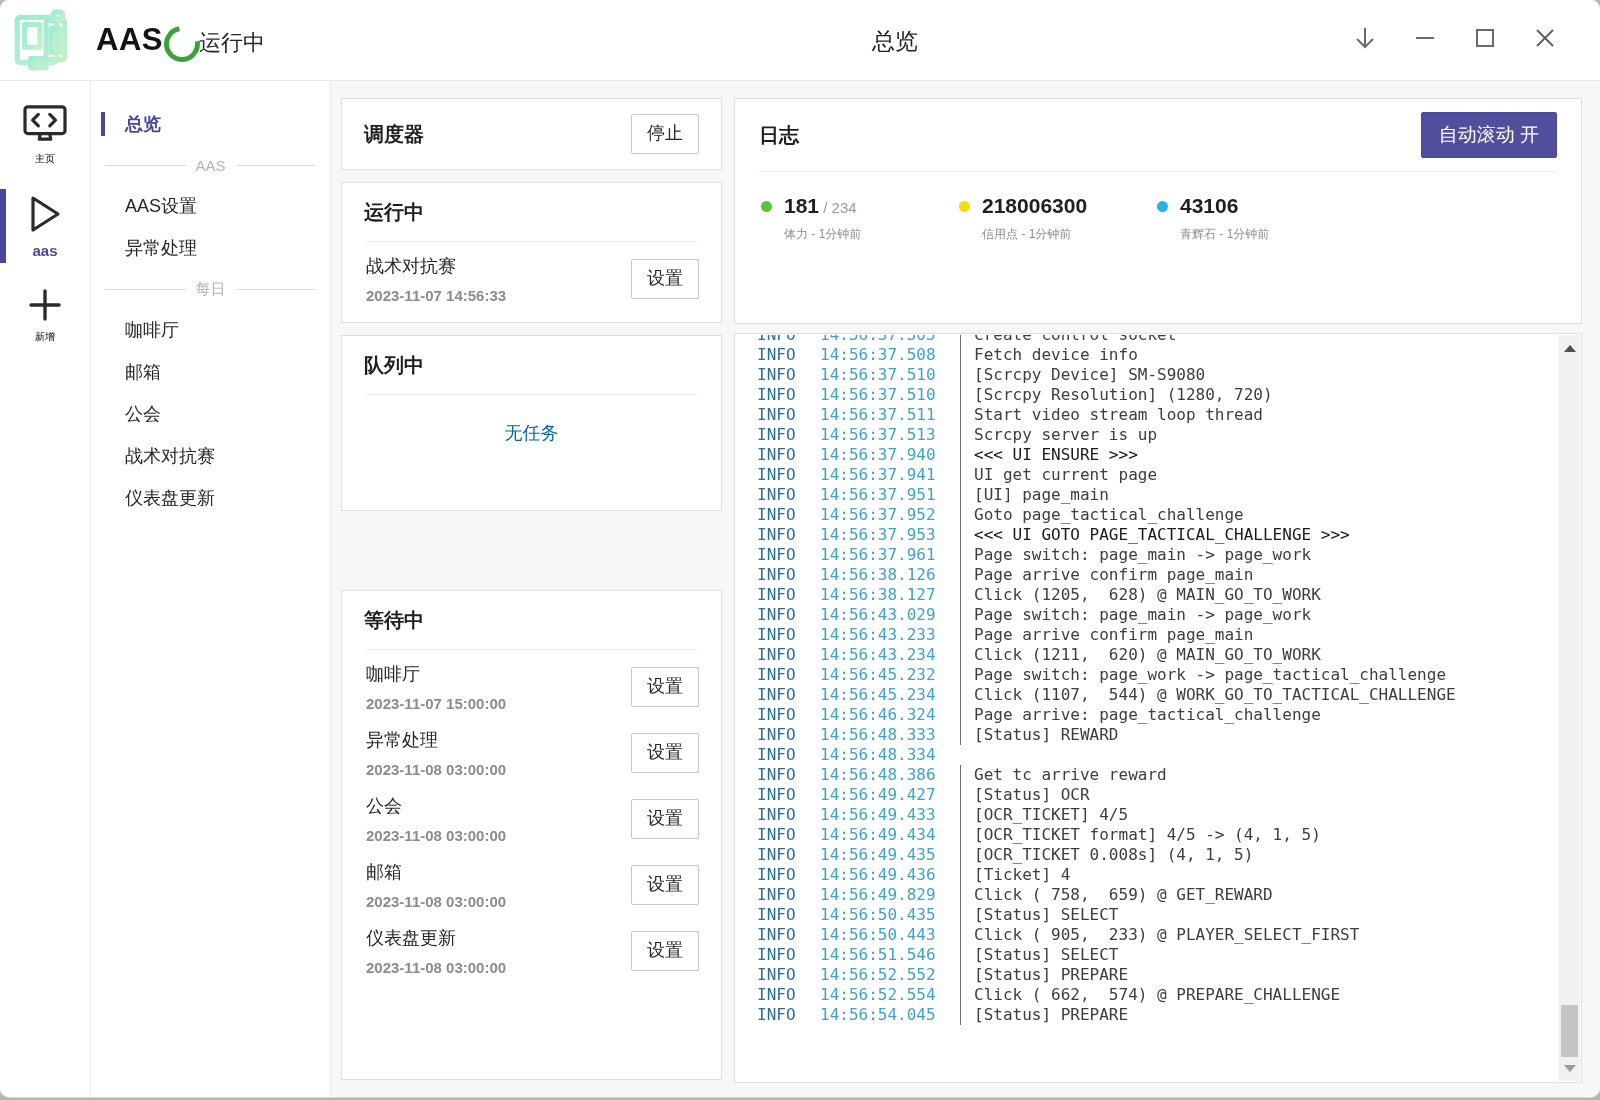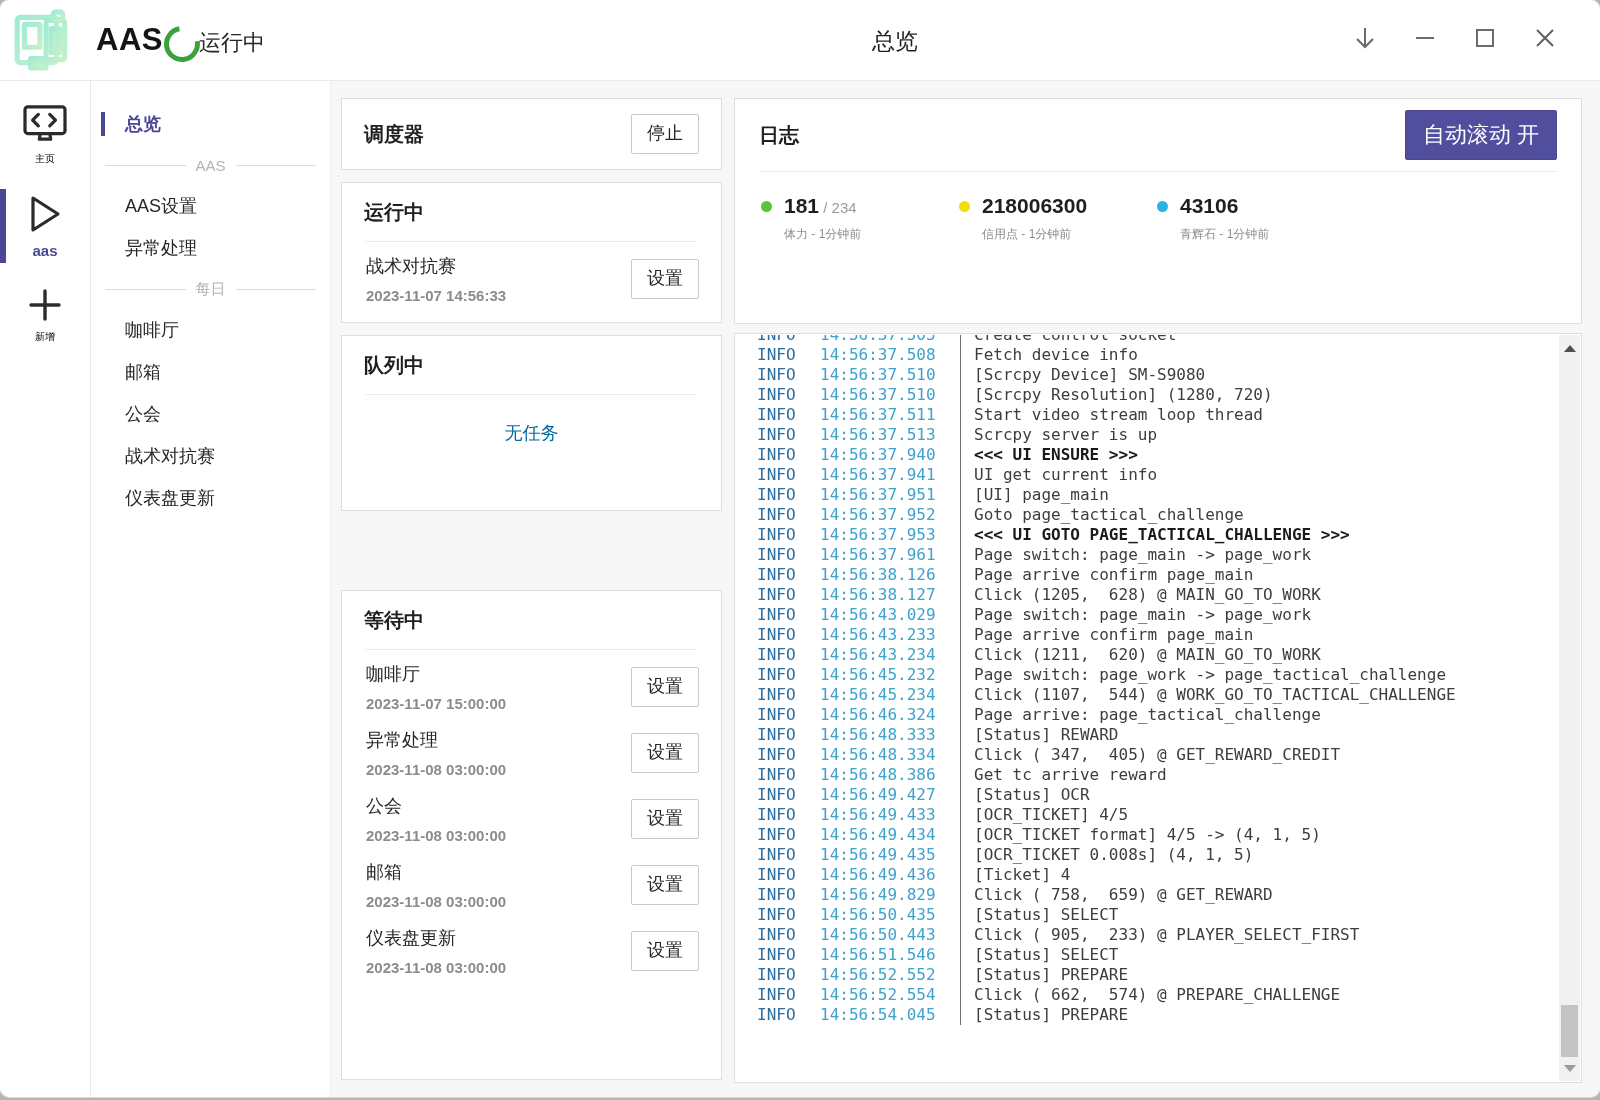--- a/index.html
+++ b/index.html
@@ -64,36 +64,36 @@
   .card.queue{left:10px;top:254px;width:381px;height:176px;}
   .empty-text{text-align:center;font-size:18px;color:#0369a1;margin-top:26px;}
   
   .card.waiting{left:10px;top:509px;width:381px;height:490px;}
   .wait-list{padding-top:4px;}
   .wait-row{display:flex;align-items:center;justify-content:space-between;padding:8px 22px 8px 24px;}
   
   .card.loghead{left:403px;top:17px;width:848px;height:226px;}
   .loghead .card-head{height:72px;padding:0 24px;}
   .autoscroll{background:#524e9e;border:1px solid #4a4796;color:#fff;border-radius:2px;
-    font-size:22px;padding:9px 17px;cursor:pointer;}
+    font-size:19px;padding:9px 17px;cursor:pointer;}
   .stats{display:flex;padding:22px 0 0 26px;}
   .stat{width:198px;display:flex;align-items:flex-start;}
   .stat-dot{width:11px;height:11px;border-radius:50%;margin-top:7px;margin-right:12px;flex:none;}
   .stat-num{font-size:21px;font-weight:700;color:#1f1f1f;}
   .stat-suffix{font-size:15px;font-weight:400;color:#9b9b9b;}
   .stat-label{font-size:12px;color:#8c8c8c;margin-top:8px;}
   
   .card.logbody{left:403px;top:252px;width:848px;height:750px;}
   .logview{position:absolute;left:1px;top:1px;bottom:1px;right:22px;overflow:hidden;background:#fff;}
   .loglines{margin-top:-10px;font-family:"DejaVu Sans Mono","Liberation Mono",monospace;font-size:16px;}
   .logline{display:flex;height:20px;line-height:20px;white-space:pre;}
   .ll-level{width:63px;margin-left:21px;color:#2b6c9f;flex:none;}
   .ll-time{width:140px;color:#3fa2cb;flex:none;}
   .ll-msg{flex:1;border-left:1px solid #6e6e6e;padding-left:13px;color:#3d3d3d;overflow:hidden;}
-  .logline.bold .ll-msg{font-weight:700;color:#1a1a1a;}
+  .logline.bold .ll-msg{font-weight:400;color:#1a1a1a;}
   
   .vscroll{position:absolute;right:1px;top:1px;bottom:1px;width:21px;background:#f1f1f1;}
   .vs-up,.vs-down{position:absolute;left:0;width:21px;height:18px;display:flex;align-items:center;justify-content:center;cursor:pointer;}
   .vs-up{top:4px;} .vs-down{bottom:4px;}
   .tri-up{width:0;height:0;border-left:6px solid transparent;border-right:6px solid transparent;border-bottom:7px solid #4f4f4f;}
   .tri-down{width:0;height:0;border-left:6px solid transparent;border-right:6px solid transparent;border-top:7px solid #9a9a9a;}
   .vs-thumb{position:absolute;left:2px;width:17px;height:52px;top:670px;background:#c4c4c4;cursor:pointer;}
 </style>
 </head>
 <body>
@@ -358,21 +358,21 @@
     <span class="ll-msg">Scrcpy server is up</span>
   </div>
             <div class="logline bold">
     <span class="ll-level">INFO</span>
     <span class="ll-time">14:56:37.940</span>
     <span class="ll-msg">&lt;&lt;&lt; UI ENSURE &gt;&gt;&gt;</span>
   </div>
             <div class="logline">
     <span class="ll-level">INFO</span>
     <span class="ll-time">14:56:37.941</span>
-    <span class="ll-msg">UI get current info</span>
+    <span class="ll-msg">UI get current page</span>
   </div>
             <div class="logline">
     <span class="ll-level">INFO</span>
     <span class="ll-time">14:56:37.951</span>
     <span class="ll-msg">[UI] page_main</span>
   </div>
             <div class="logline">
     <span class="ll-level">INFO</span>
     <span class="ll-time">14:56:37.952</span>
     <span class="ll-msg">Goto page_tactical_challenge</span>
@@ -428,21 +428,20 @@
     <span class="ll-msg">Page arrive: page_tactical_challenge</span>
   </div>
             <div class="logline">
     <span class="ll-level">INFO</span>
     <span class="ll-time">14:56:48.333</span>
     <span class="ll-msg">[Status] REWARD</span>
   </div>
             <div class="logline">
     <span class="ll-level">INFO</span>
     <span class="ll-time">14:56:48.334</span>
-    <span class="ll-msg">Click ( 347,  405) @ GET_REWARD_CREDIT</span>
   </div>
             <div class="logline">
     <span class="ll-level">INFO</span>
     <span class="ll-time">14:56:48.386</span>
     <span class="ll-msg">Get tc arrive reward</span>
   </div>
             <div class="logline">
     <span class="ll-level">INFO</span>
     <span class="ll-time">14:56:49.427</span>
     <span class="ll-msg">[Status] OCR</span>

